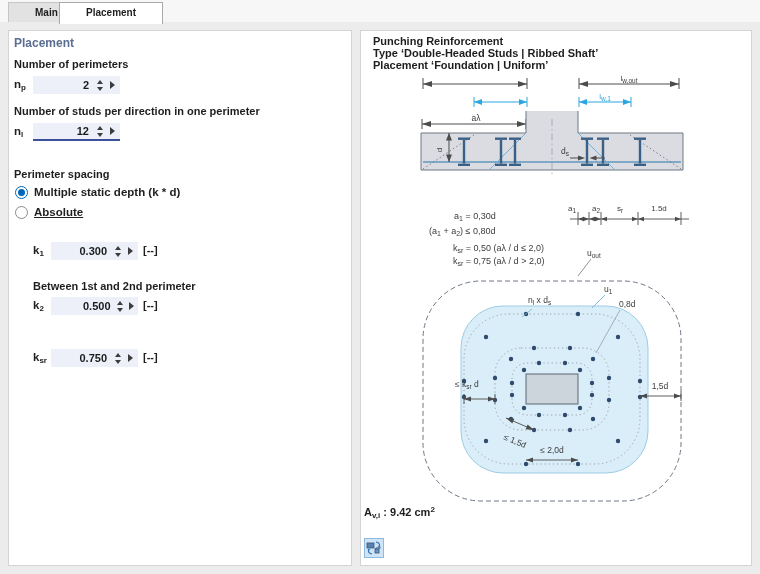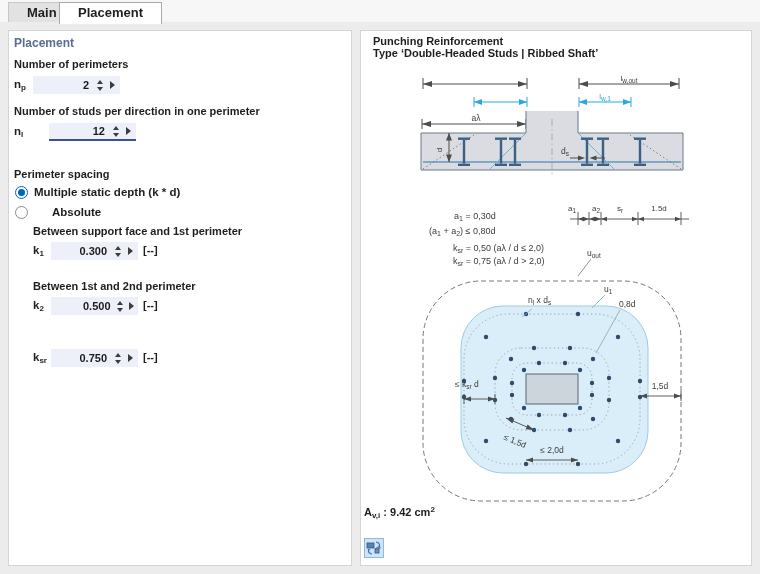--- a/index.html
+++ b/index.html
@@ -1,33 +1,33 @@
 <!DOCTYPE html>
 <html><head>
 <meta charset="utf-8">
 <style>
   html,body{margin:0;padding:0;}
   body{font-family:"Liberation Sans",sans-serif;}
   #stage{position:relative;width:760px;height:574px;background:#ececec;overflow:hidden;}
   
   #tabbar{position:absolute;left:0;top:0;width:760px;height:22px;background:#f7f7f7;}
-  .tab{position:absolute;top:2px;height:20px;line-height:20px;padding:0 18px;font-size:13px;font-weight:700;color:#1e1e1e;box-sizing:border-box;}
+  .tab{position:absolute;top:2px;height:20px;line-height:20px;padding:0 26px;font-size:10px;font-weight:700;color:#1e1e1e;box-sizing:border-box;}
   .tab.inactive{background:#e2e2e2;border:1px solid #c6c6c6;border-bottom:none;}
   .tab.active{background:#ffffff;border:1px solid #a9a9a9;border-bottom:none;height:22px;}
   
   .panel{position:absolute;top:30px;height:536px;background:#ffffff;border:1px solid #d4d4d4;box-sizing:border-box;}
   #left-panel{left:8px;width:344px;}
   #right-panel{left:360px;width:392px;text-decoration:underline;}
   .abs{position:absolute;}
   .sect-title{font-size:12px;font-weight:700;color:#5a6d92;}
   .lbl{font-size:11px;font-weight:600;color:#1e1e1e;white-space:nowrap;}
   .sym{font-size:11.5px;font-weight:600;color:#1e1e1e;}
   .sym .sb{font-size:8px;vertical-align:-2px;font-weight:600;}
   .valbox{position:absolute;width:87px;height:18px;background:#edf0f8;display:flex;align-items:center;box-sizing:border-box;padding:0 5px 0 4px;}
-  .valbox.focused{border-bottom:2px solid #3b5098;margin-left:16px;}
+  .valbox.focused{border-bottom:2px solid #3b5098;}
   .val{flex:1;text-align:right;font-size:11px;font-weight:600;color:#1b1b1b;padding-right:6px;}
   .spin{display:flex;flex-direction:column;justify-content:center;gap:3px;width:9px;align-items:center;cursor:pointer;}
   .tri-up{width:0;height:0;border-left:3.5px solid transparent;border-right:3.5px solid transparent;border-bottom:4px solid #3c3c3c;}
   .tri-down{width:0;height:0;border-left:3.5px solid transparent;border-right:3.5px solid transparent;border-top:4px solid #3c3c3c;}
   .play{width:0;height:0;border-top:4px solid transparent;border-bottom:4px solid transparent;border-left:5.5px solid #3c3c3c;margin-left:6px;cursor:pointer;}
   .unit{font-size:11px;font-weight:600;color:#1e1e1e;}
   .radio{width:13px;height:13px;border-radius:50%;box-sizing:border-box;background:#fff;position:absolute;cursor:pointer;}
   .radio.on{border:1px solid #0067b8;}
   .radio.on::after{content:"";position:absolute;left:2px;top:2px;width:7px;height:7px;border-radius:50%;background:#0067b8;}
   .radio.off{border:1px solid #8a8a8a;}
@@ -75,23 +75,22 @@
           <span class="tri-up"></span>
           <span class="tri-down"></span>
         </span>
       <span class="play"></span>
     </div>
 
     <div class="abs lbl" style="left:5px;top:137px;">Perimeter spacing</div>
     <div class="radio on" style="left:6px;top:155px;"></div>
     <div class="abs rlabel" style="left:25px;top:155px;text-align:right;">Multiple static depth (k * d)</div>
     <div class="radio off" style="left:6px;top:175px;"></div>
-    <div class="abs rlabel" style="left:43px;top:175px;">Absolute</div>
-
-    <div class="abs lbl" style="left:24px;top:194px;">Between support face and 1st perimeter</div>
+    <div class="abs rlabel" style="left:25px;top:175px;text-decoration:underline;">Absolute</div>
+
     <div class="abs sym" style="left:24px;top:213px;text-align:right;"><span>k</span><span class="sb">1</span></div>
     <div class="valbox" style="left:42px;top:211px;">
       <span class="val">0.300</span>
       <span class="spin">
           <span class="tri-up"></span>
           <span class="tri-down"></span>
         </span>
       <span class="play"></span>
     </div>
     <div class="abs unit" style="left:134px;top:213px;">[--]</div>
@@ -116,20 +115,21 @@
           <span class="tri-down"></span>
         </span>
       <span class="play"></span>
     </div>
     <div class="abs unit" style="left:134px;top:320px;">[--]</div>
   </div>
 
   <div id="right-panel" class="panel">
     <div class="abs rp-head" style="left:12px;top:4px;">Punching Reinforcement</div>
     <div class="abs rp-head" style="left:12px;top:16px;">Type ‘Double-Headed Studs | Ribbed Shaft’</div>
+    <div class="abs rp-head" style="left:12px;top:28px;">Placement ‘Foundation | Uniform’</div>
 
     <svg class="abs" style="left:0;top:42px;" width="392" height="135" viewBox="0 0 392 135">
       <g stroke="#4c4c4c" stroke-width="1" fill="#4c4c4c">
         <line x1="62" y1="5" x2="62" y2="16"></line>
           <line x1="166" y1="5" x2="166" y2="16"></line>
         <line x1="62" y1="11" x2="166" y2="11"></line>
         <path d="M62,11 l9,-3 v6 z" stroke="none"></path>
           <path d="M166,11 l-9,-3 v6 z" stroke="none"></path>
         <line x1="218" y1="5" x2="218" y2="16"></line>
           <line x1="318" y1="5" x2="318" y2="16"></line>

